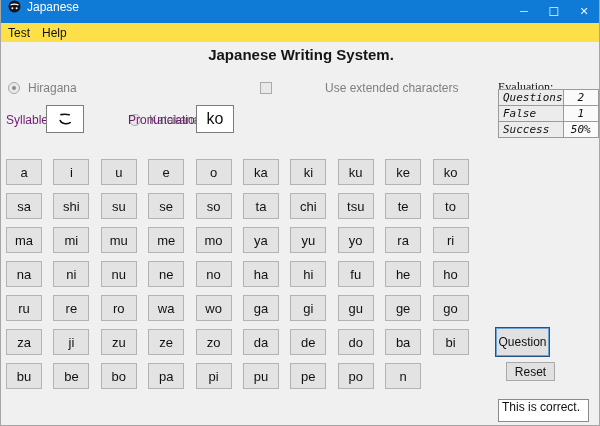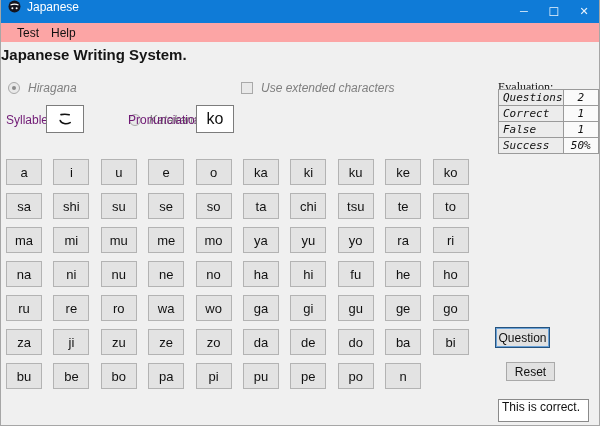--- a/index.html
+++ b/index.html
@@ -20,30 +20,30 @@
   .titlebar .title { font-size:12px; margin-left:6px; color:#fff; flex:1; }
   .win-controls { display:flex; height:100%; }
   .win-btn {
     width:30px; height:100%; display:flex; align-items:center; justify-content:center;
     color:#eaf4fc; font-size:11px; line-height:1; cursor:default;
   }
   .win-btn.max { font-size:12px; }
   
   .menubar {
     position:absolute; top:23px; left:0; right:0; height:19px;
-    background:#fca5a5; display:flex; align-items:center; padding-left:10px;
+    background:#fde047; display:flex; align-items:center; padding-left:1px;
   }
   .menu-item { font-size:12px; color:#111; padding:0 6px; height:100%; display:flex; align-items:center; }
   
   .page-title {
-    position:absolute; top:46px; left:0; width:600px; text-align:left;
+    position:absolute; top:46px; left:0; width:600px; text-align:center;
     font-size:15px; font-weight:bold; color:#151515;
   }
   
-  .options { position:absolute; top:81px; left:0; width:580px; height:14px;font-style:italic; }
+  .options { position:absolute; top:81px; left:0; width:580px; height:14px; }
   .opt { position:absolute; display:flex; align-items:center; color:#7f7f7f; font-size:12px; }
   .opt .lbl { margin-left:8px; }
   .radio {
     width:12px; height:12px; border-radius:50%;
     border:1px solid #a9a9a9; background:#e9e9e9; position:relative; flex:0 0 auto;
   }
   .radio.on::after {
     content:""; position:absolute; left:3px; top:3px; width:4px; height:4px;
     border-radius:50%; background:#8b8b8b;
   }
@@ -73,21 +73,21 @@
   
   .kana-grid { position:absolute; left:5px; top:159px; }
   .kana-row { display:flex; column-gap:11.4px; margin-bottom:8px; height:26px; }
   .kana-btn {
     width:36px; height:26px; background:#e3e3e3; border:1px solid #b3b3b3;
     font-family:"Liberation Sans", sans-serif; font-size:13px; color:#111;
     display:flex; align-items:center; justify-content:center; padding:0; cursor:default;
   }
   
   .question-btn {
-    position:absolute; left:494px; top:327px; width:55px; height:21px;
+    position:absolute; left:494px; top:327px; width:55px; height:30px;
     background:#e1e1e1; border:1px solid #26537e;
     box-shadow: inset 0 0 0 1px #6aa2d8;
     font-size:12px; color:#111; font-family:"Liberation Sans", sans-serif; cursor:default;
   }
   .reset-btn {
     position:absolute; left:497px; top:362px; width:49px; height:19px;
     background:#e1e1e1; border:1px solid #a9a9a9;
     font-size:12px; color:#111; font-family:"Liberation Sans", sans-serif; cursor:default;margin-left:8px;
   }
   .result-field {
@@ -128,21 +128,21 @@
 
   <div class="options">
     <span class="opt" style="left:7px;">
       <span class="radio on"></span>
       <span class="lbl">Hiragana</span>
     </span>
     <span class="opt" style="left:128px;margin-top:32px;">
       <span class="radio"></span>
       <span class="lbl">Katakana</span>
     </span>
-    <span class="opt" style="left:240px;">
+    <span class="opt" style="left:259px;gap:45px;">
       <span class="checkbox"></span>
       <span class="lbl">Use extended characters</span>
     </span>
   </div>
 
   <span class="field-label" style="left:5px; top:113px;">Syllable</span>
   <span class="char-box" style="left:45px; top:105px;" title="こ">
     <svg width="18" height="18" viewBox="0 0 18 18">
       <path d="M5,4.6 Q9.5,3.8 13.2,4.8" stroke="#111" stroke-width="1.6" fill="none" stroke-linecap="round"></path>
       <path d="M4.2,10.6 C5.2,13.8 10.5,14.6 14.2,12.6" stroke="#111" stroke-width="1.6" fill="none" stroke-linecap="round"></path>
@@ -154,24 +154,20 @@
   </span>
 
   <div class="eval-title">Evaluation:</div>
   <table class="eval-table">
     <tbody>
       <tr>
         <td class="stat-label">Questions</td>
         <td class="stat-value">2</td>
       </tr>
       <tr>
-        <td class="stat-label">Correct</td>
-        <td class="stat-value">1</td>
-      </tr>
-      <tr>
         <td class="stat-label">False</td>
         <td class="stat-value">1</td>
       </tr>
       <tr>
         <td class="stat-label">Success</td>
         <td class="stat-value">50%</td>
       </tr>
     </tbody>
   </table>
 

